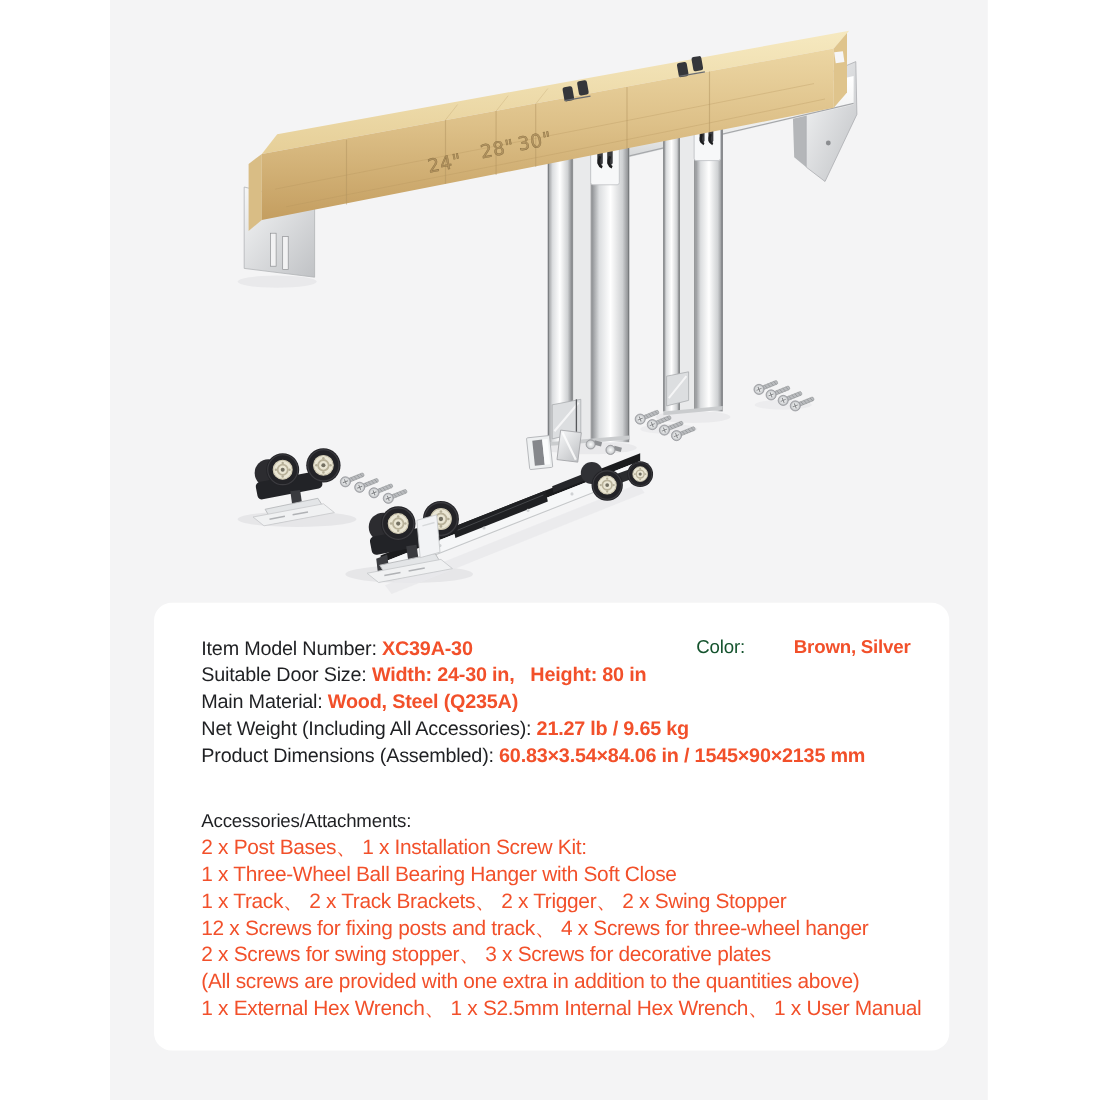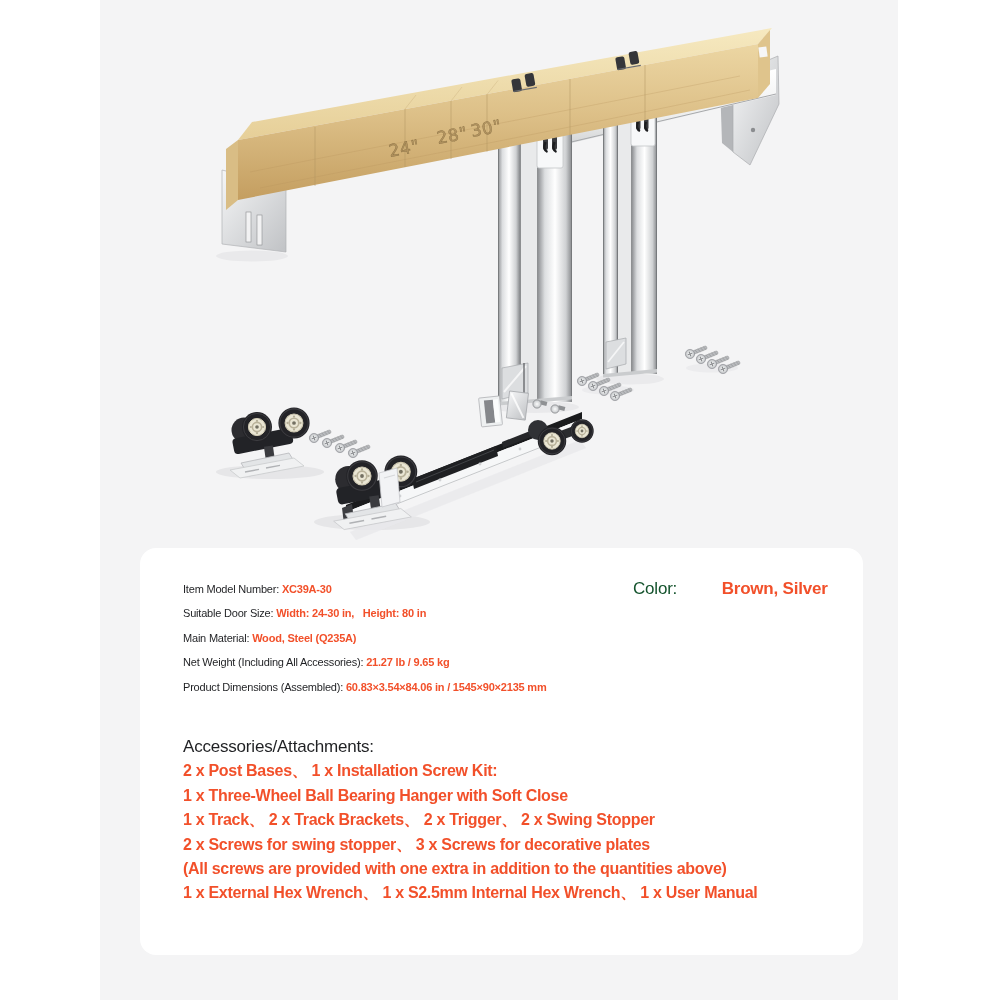--- a/index.html
+++ b/index.html
@@ -3,30 +3,30 @@
 <meta charset="utf-8">
 <style>
   html,body{margin:0;padding:0;background:#ffffff;}
   .page{position:relative;width:1000px;height:1000px;background:#ffffff;overflow:hidden;
         font-family:"Liberation Sans",sans-serif;}
   .photo-band{position:absolute;left:100px;top:0;width:798px;height:1000px;background:#f4f4f5;}
   .illustration{position:absolute;left:0;top:0;width:798px;height:552px;display:block;}
   .spec-card{position:absolute;left:140px;top:548px;width:723px;height:407px;
              background:#ffffff;border-radius:16px;}
   .card-inner{position:relative;padding:29px 30px 0 43px;}
-  .spec-line{font-size:11px;line-height:24.4px;letter-spacing:-0.2px;color:#1f2023;white-space:pre;}
+  .spec-line{font-size:18px;line-height:24.4px;letter-spacing:-0.2px;color:#1f2023;white-space:pre;}
   .spec-line .lbl{color:#1f2023;font-weight:400;}
   .spec-line .val{color:#f2502a;font-weight:700;}
   .color-spec{position:absolute;left:493px;top:29px;font-size:17px;line-height:24.4px;
               letter-spacing:-0.2px;white-space:pre;}
   .color-spec .lbl{color:#14532d;}
   .color-spec .val{color:#f2502a;font-weight:700;padding-left:40px;}
   .acc-heading{font-size:17px;line-height:24.4px;letter-spacing:-0.2px;color:#1f2023;white-space:pre;margin-top:36px;}
-  .acc-line{font-size:16px;line-height:24.4px;letter-spacing:-0.3px;color:#f2502a;
-            font-weight:700;white-space:pre;}
+  .acc-line{font-size:19px;line-height:24.4px;letter-spacing:-0.3px;color:#f2502a;
+            font-weight:400;white-space:pre;}
 </style>
 </head>
 <body>
 
 <div class="page">
 
   <div class="photo-band">
     <svg class="illustration" viewBox="0 0 798 552" xmlns="http://www.w3.org/2000/svg">
       <defs>
         <linearGradient id="woodF" x1="0" y1="0" x2="0" y2="1">
@@ -259,19 +259,20 @@
       <div class="spec-line"><span class="lbl">Net Weight (Including All Accessories): </span><span class="val">21.27 lb / 9.65 kg</span></div>
       <div class="spec-line"><span class="lbl">Product Dimensions (Assembled): </span><span class="val">60.83×3.54×84.06 in / 1545×90×2135 mm</span></div>
 
       <div class="color-spec"><span class="lbl">Color: </span><span class="val">Brown, Silver</span></div>
 
       <div class="acc-heading">Accessories/Attachments:</div>
 
       <div class="acc-line">2 x Post Bases、 1 x Installation Screw Kit:</div>
       <div class="acc-line">1 x Three-Wheel Ball Bearing Hanger with Soft Close</div>
       <div class="acc-line">1 x Track、 2 x Track Brackets、 2 x Trigger、 2 x Swing Stopper</div>
+      <div class="acc-line">12 x Screws for fixing posts and track、 4 x Screws for three-wheel hanger</div>
       <div class="acc-line">2 x Screws for swing stopper、 3 x Screws for decorative plates</div>
       <div class="acc-line">(All screws are provided with one extra in addition to the quantities above)</div>
       <div class="acc-line">1 x External Hex Wrench、 1 x S2.5mm Internal Hex Wrench、 1 x User Manual</div>
     </div>
   </div>
 
 </div>
 
 </body></html>

